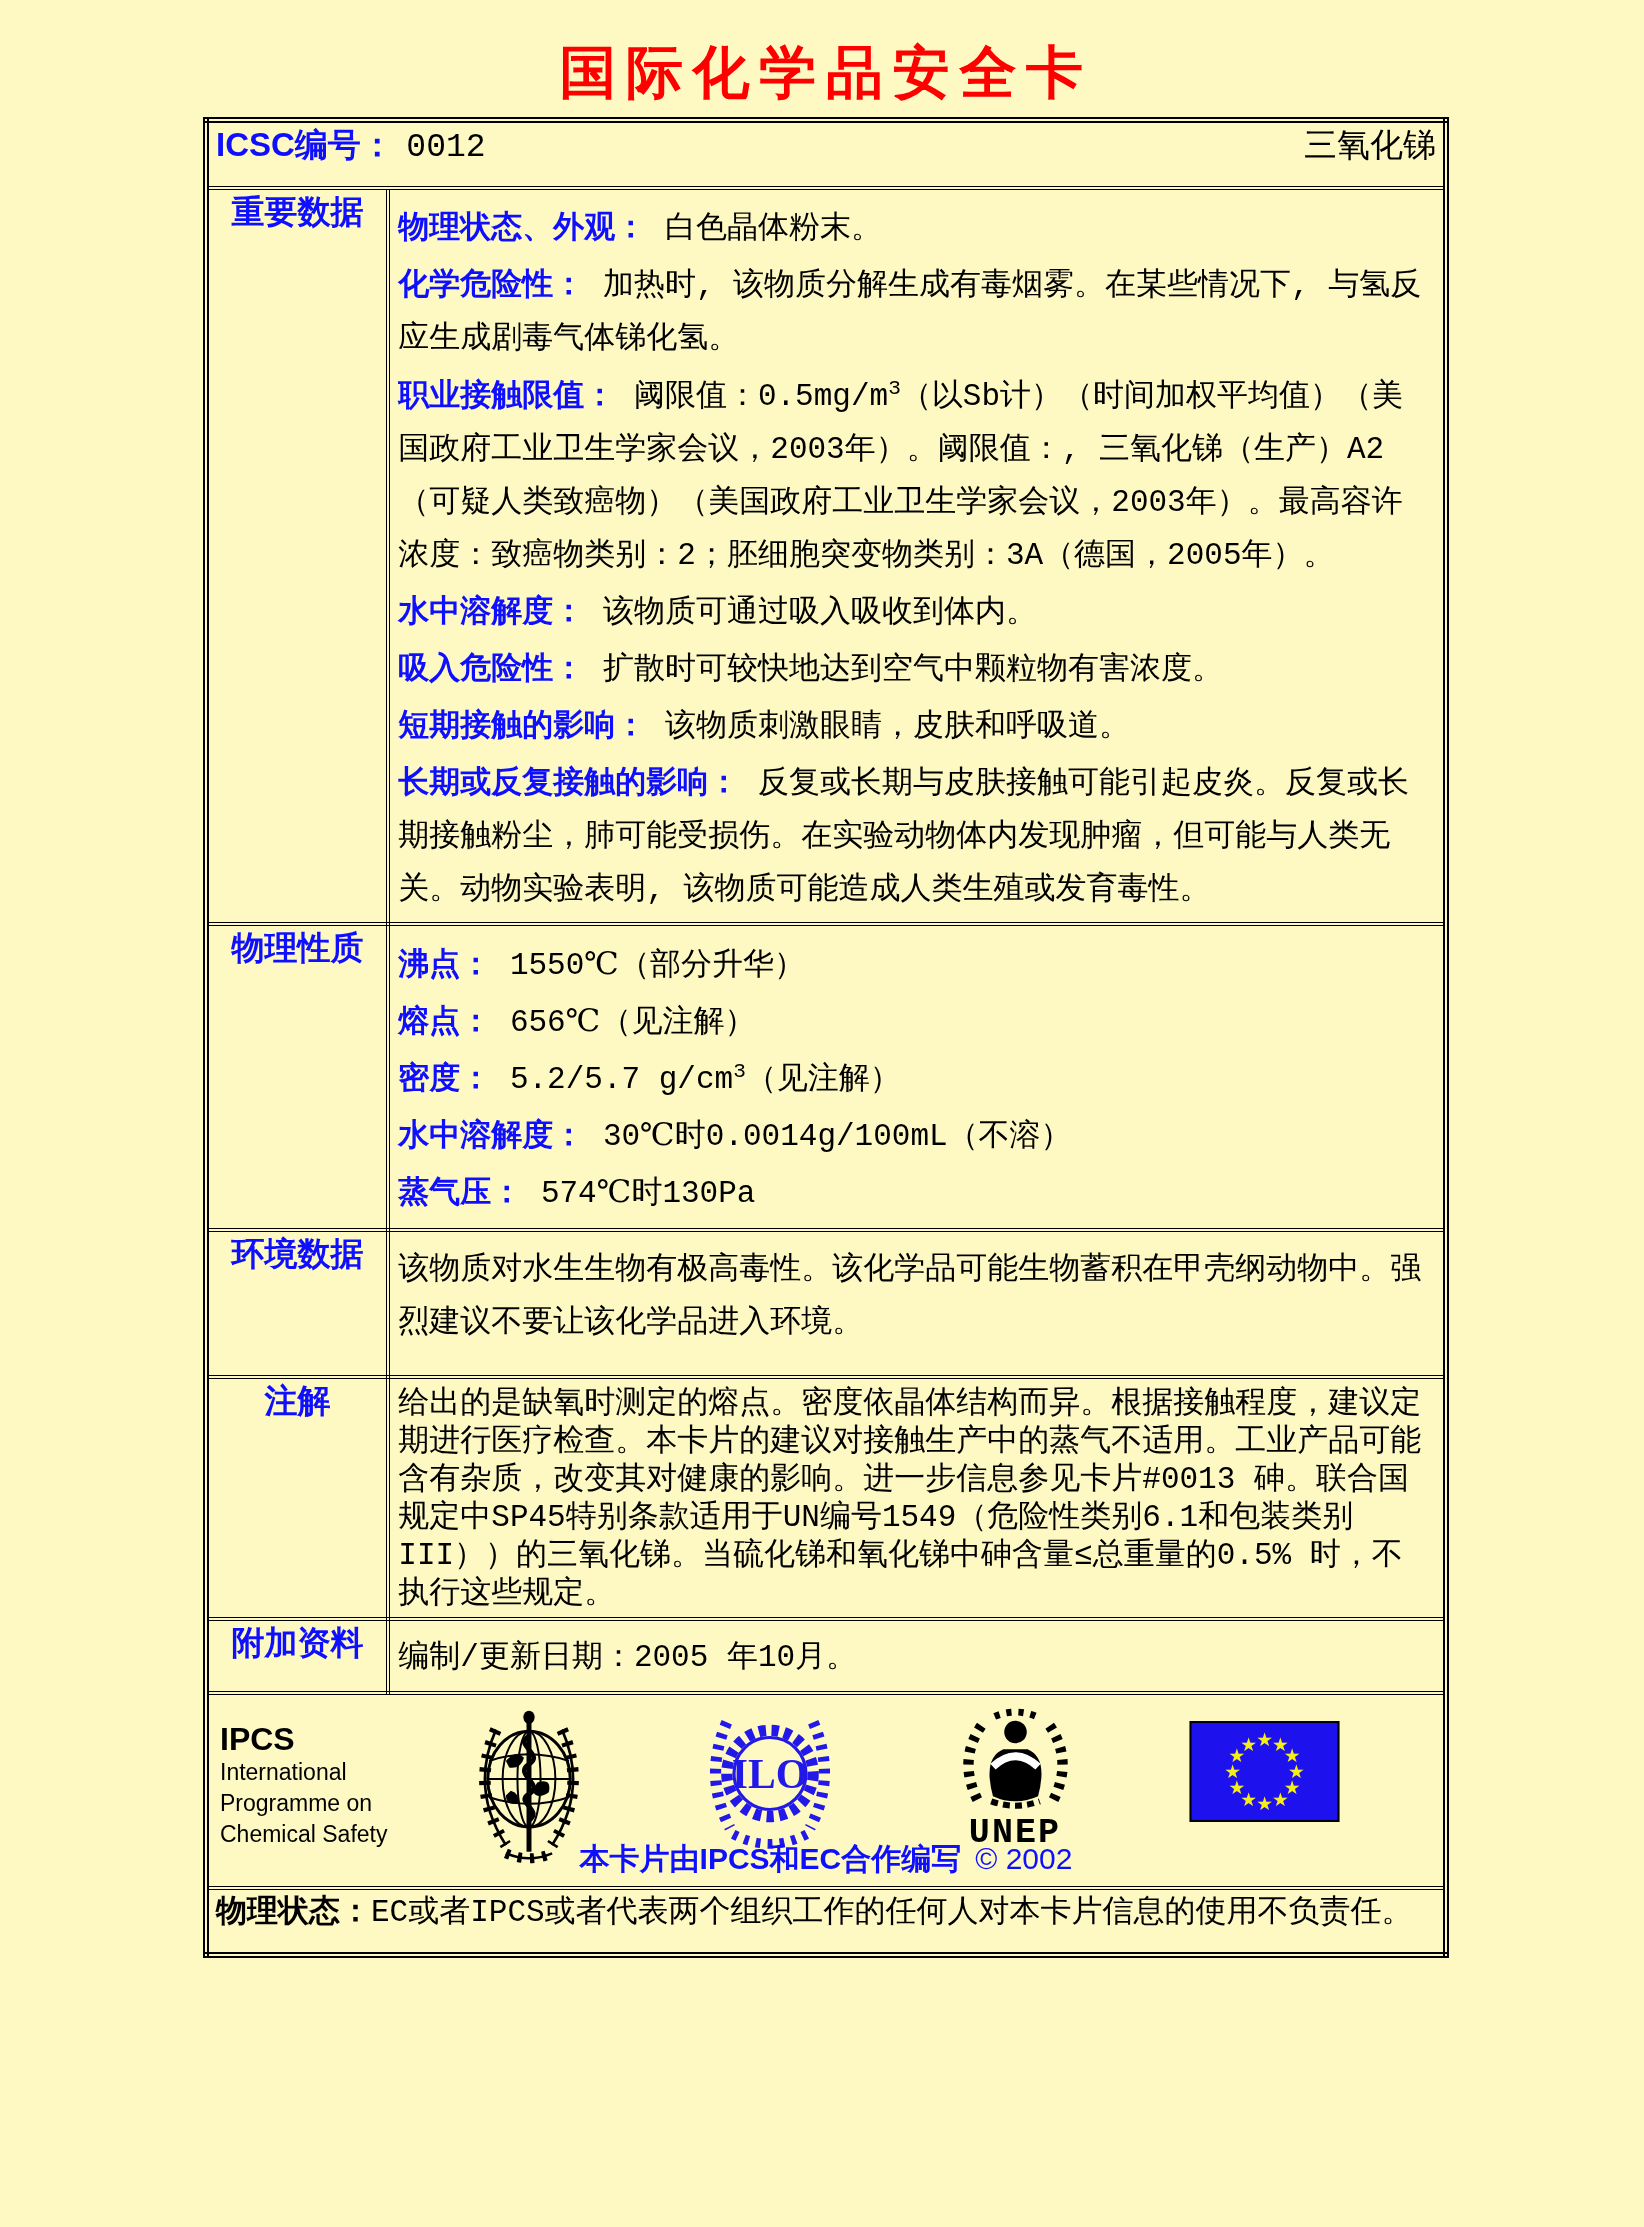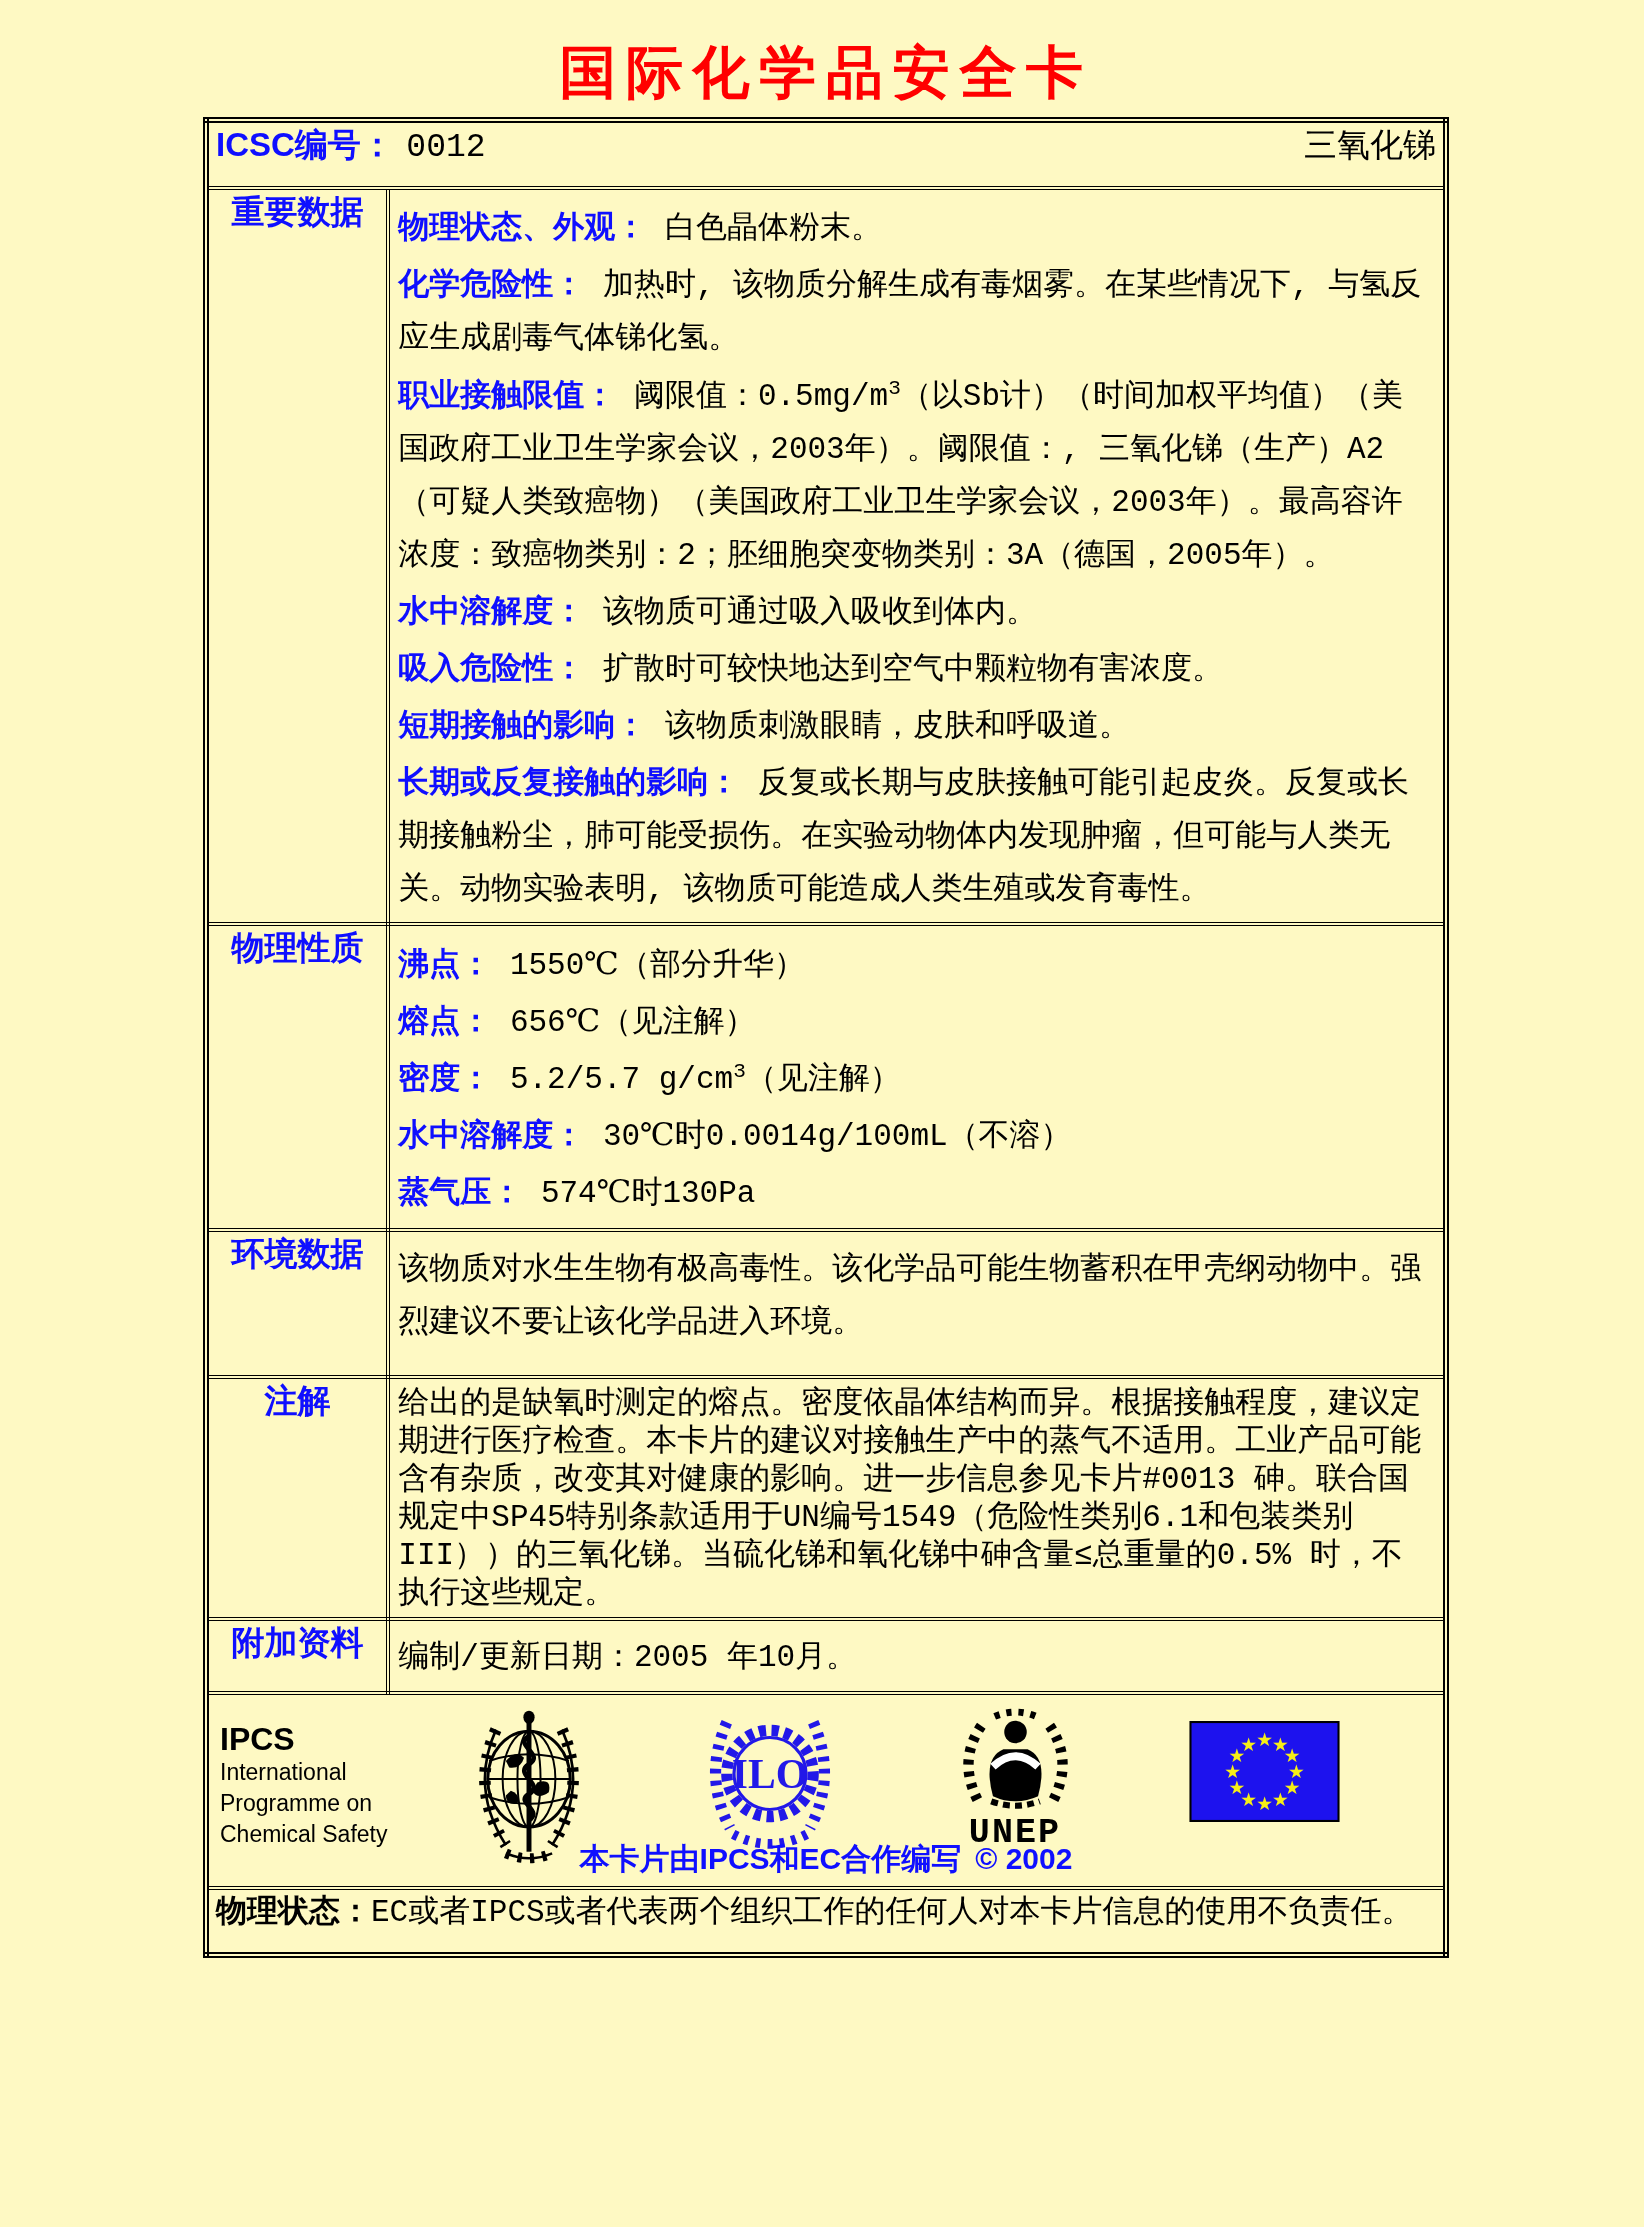--- a/index.html
+++ b/index.html
@@ -53,21 +53,21 @@
   .unep-caption{font-family:Liberation Mono, monospace;font-weight:bold;
     font-size:35px;letter-spacing:2.1px;margin-top:1.4px;}
   svg.euflag{position:absolute;left:980px;top:26px;}
   .eu-rect{fill:var(--eu-flag-blue,#1d12ee);stroke:#000;stroke-width:3;}
   .eu-star{fill:var(--eu-star-yellow,#f6ee17);font-size:27px;font-family:"DejaVu Sans",sans-serif;}
   .ilo-letters{fill:currentColor;stroke:none;font-family:"Liberation Serif",serif;
     font-weight:bold;font-size:26px;}
   .collab{position:absolute;left:0;right:0;top:144px;text-align:center;
     color:var(--accent-blue,#0f0fff);
     font-family:"Liberation Sans","DejaVu Sans",sans-serif;font-size:30px;font-weight:bold;}
-  .collab .copyright{font-weight:bold;margin-left:14px;text-align:center;}
+  .collab .copyright{font-weight:normal;margin-left:14px;text-align:center;}
 
   
   td.legal-cell{vertical-align:middle;padding:0 7px;font-size:31px;}
   .legal-label{font-family:"Liberation Sans","DejaVu Sans",sans-serif;font-weight:bold;}
   .legal-text{font-family:"Liberation Mono","Liberation Serif",serif;}
 </style>
 </head>
 <body>
 
 <div class="page">

